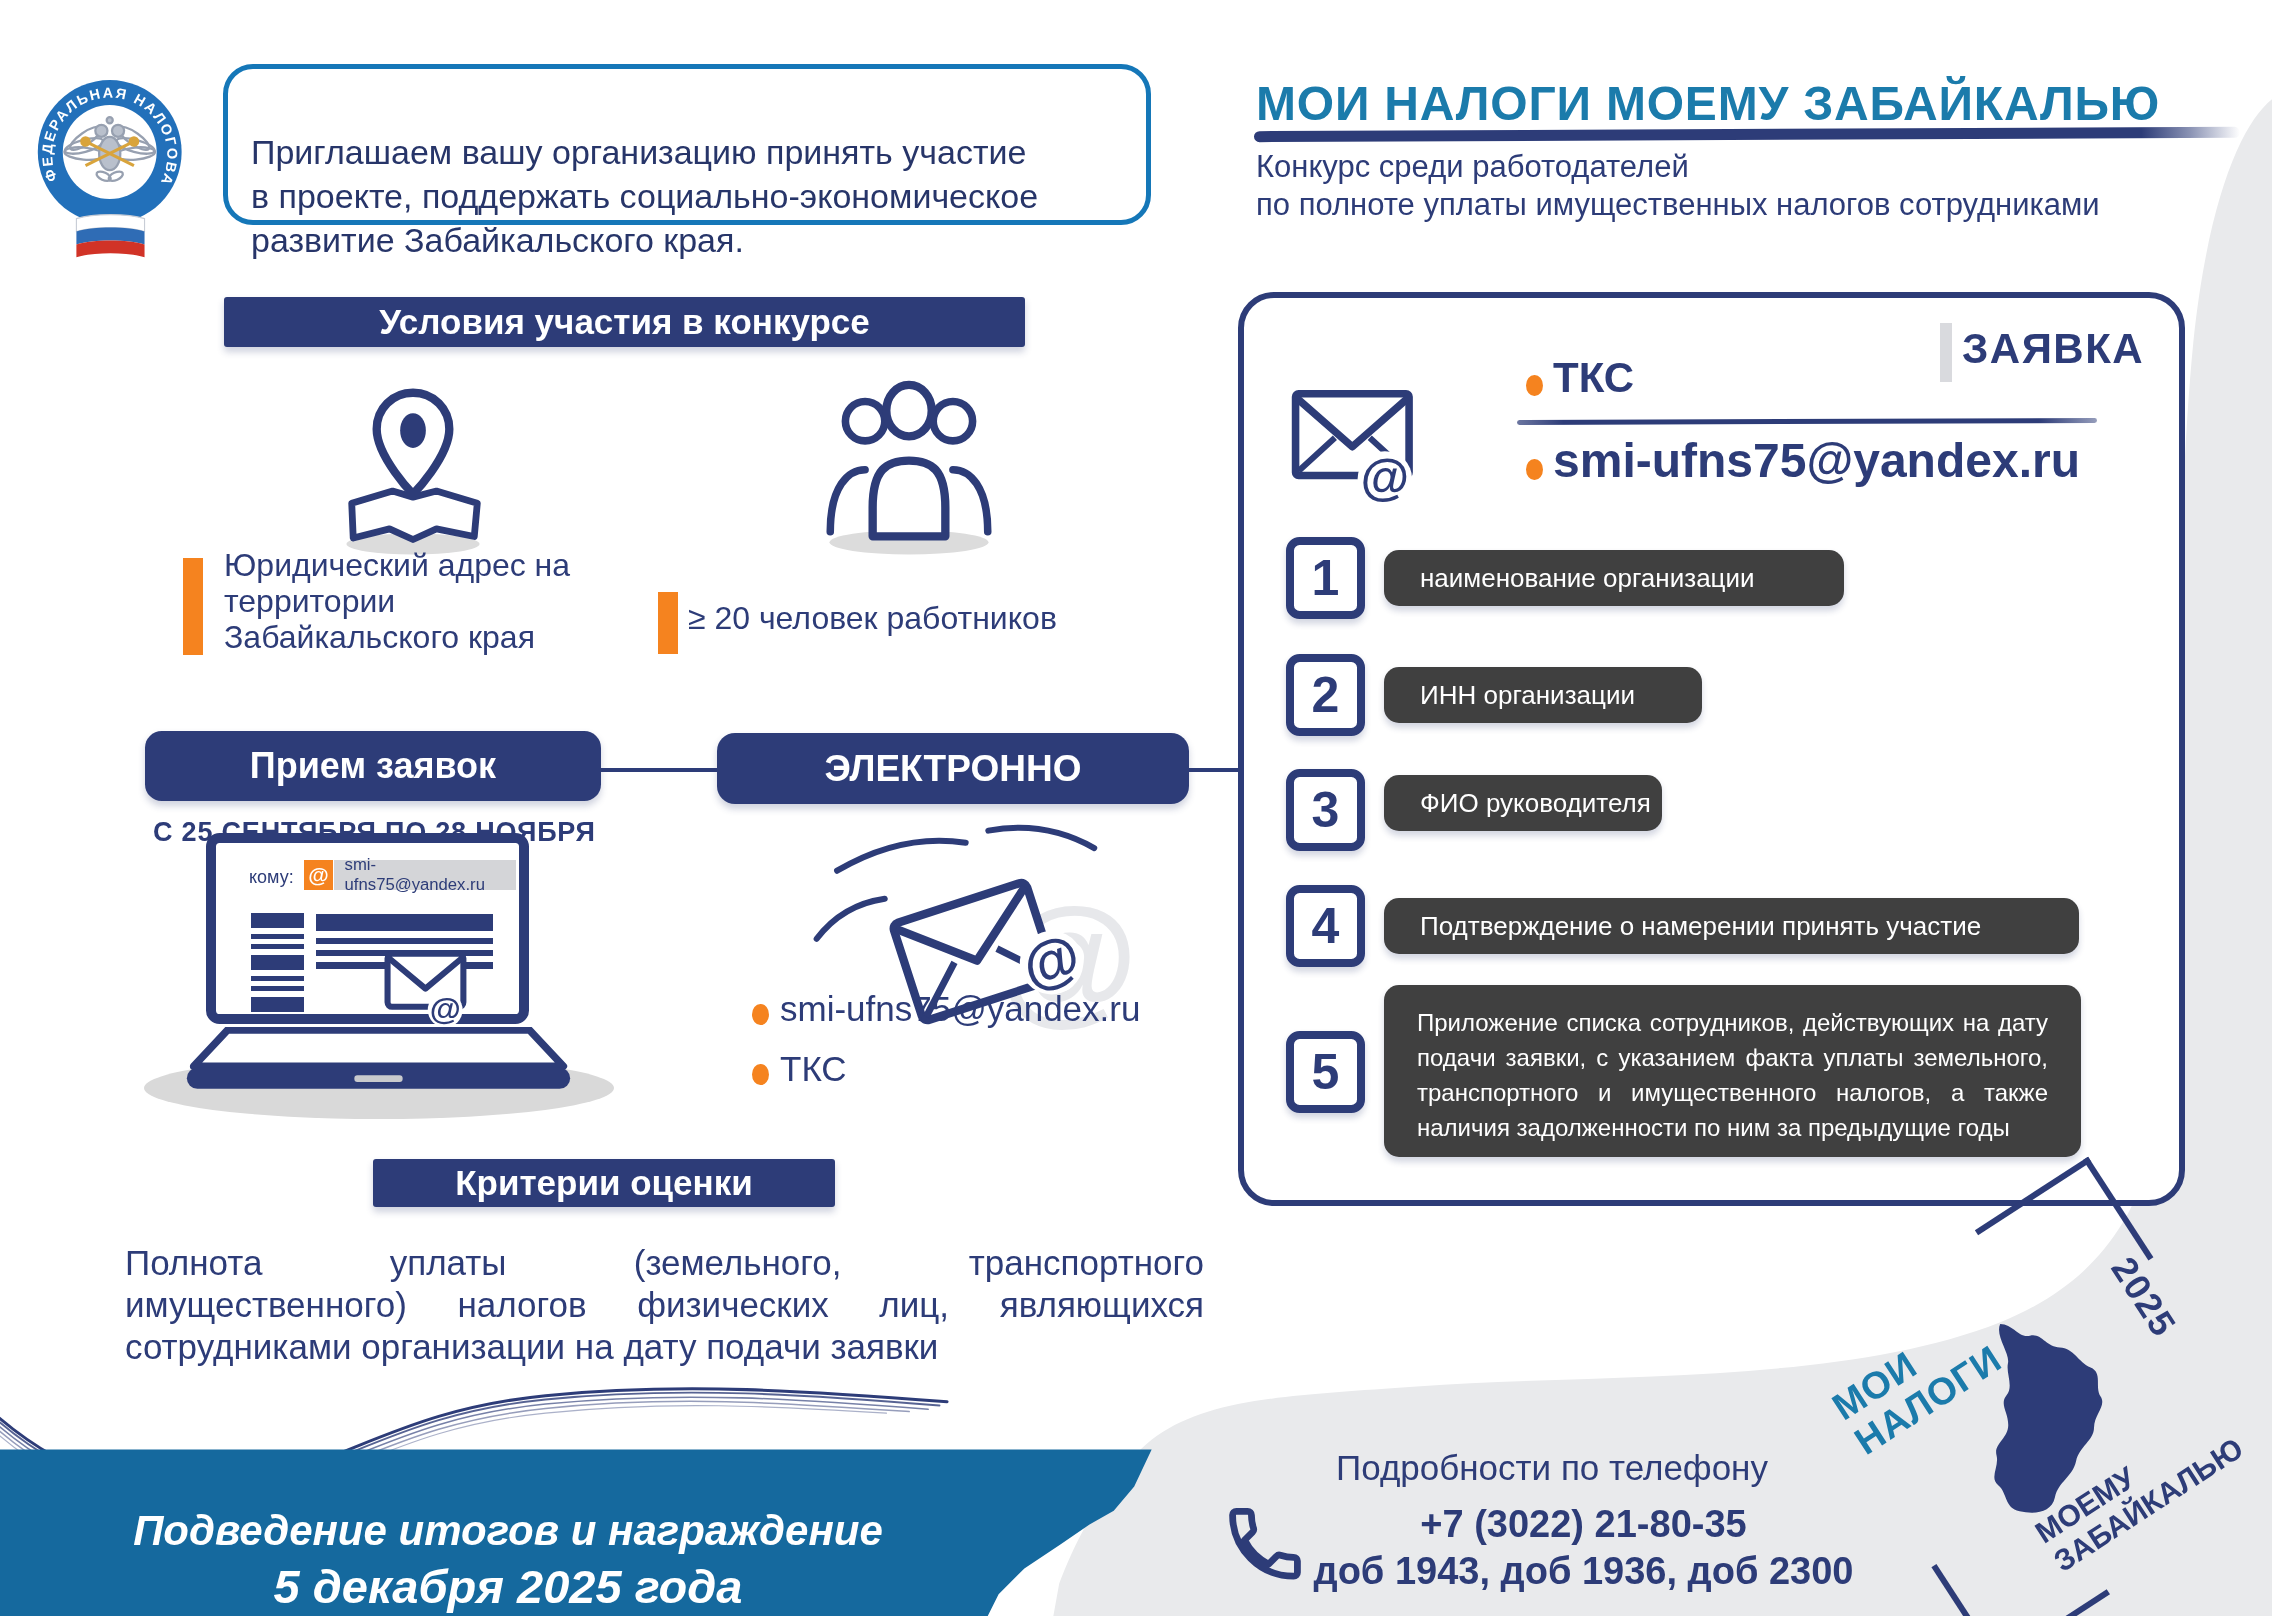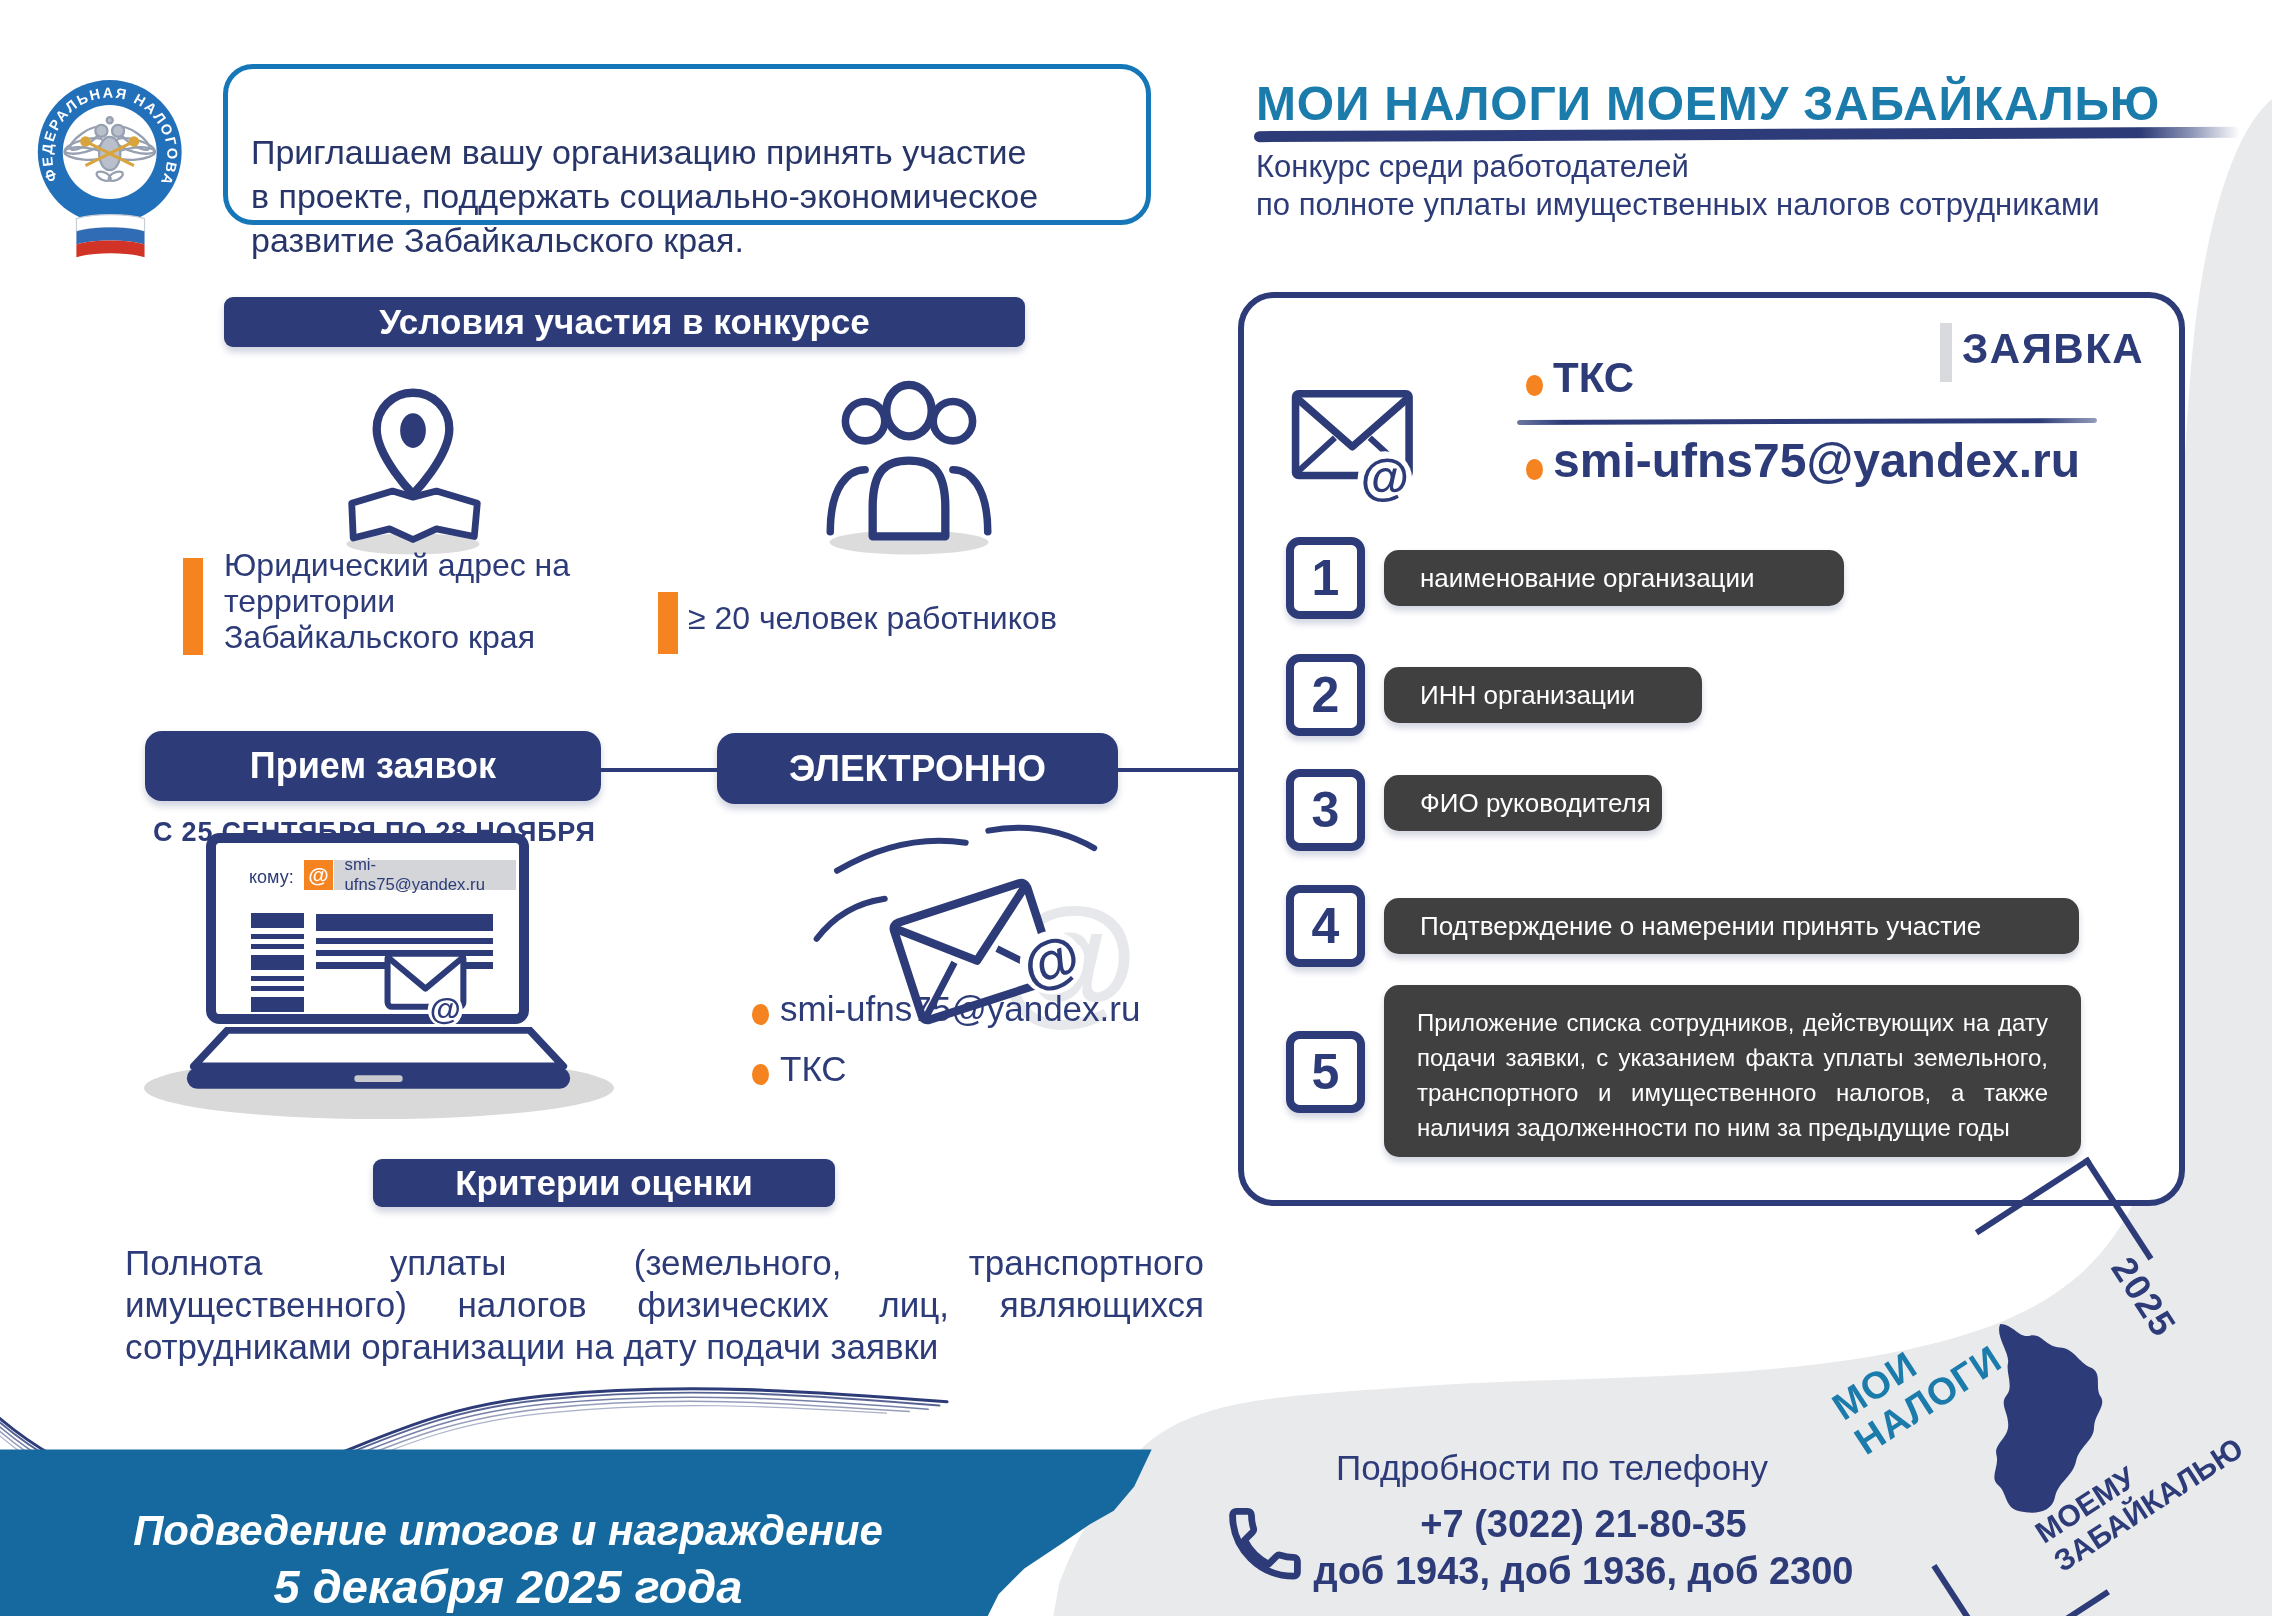--- a/index.html
+++ b/index.html
@@ -3,21 +3,21 @@
 <meta charset="utf-8">
 <style>
   html,body{margin:0;padding:0;background:#fff;}
   .poster{position:relative;width:2273px;height:1617px;background:#fff;overflow:hidden;
           font-family:"Liberation Sans",sans-serif;color:#2d3c78;}
   .abs{position:absolute;}
   .pre{white-space:pre-line;}
   .nowrap{white-space:nowrap;}
   
   .section-pill{position:absolute;background:#2d3c78;color:#fff;font-weight:bold;
-    display:flex;align-items:center;justify-content:center;border-radius:9px;
+    display:flex;align-items:center;justify-content:center;border-radius:3px;
     box-shadow:0 4.5px 7.6px rgba(40,55,110,.22);}
   
   .bubble{position:absolute;left:223px;top:64px;width:928px;height:161px;box-sizing:border-box;
     border:5.3px solid #1577b8;border-radius:30px;background:#fff;
     padding:16.7px 0 0 23px;font-size:34px;line-height:44px;font-weight:500;color:#273569;}
   
   .main-title{position:absolute;left:1256px;top:76px;font-size:48px;font-weight:bold;
     color:#1b7bab;letter-spacing:0.8px;white-space:nowrap;}
   .title-underline{position:absolute;left:1254px;top:129px;width:986px;height:11.4px;
     background:linear-gradient(90deg,#2d3c78 0 90%,rgba(45,60,120,.55) 95%,rgba(45,60,120,0));
@@ -188,21 +188,21 @@
   <div class="orange-bar" style="left:658px;top:592px;height:62px;"></div>
   <div class="cond-text nowrap" style="left:688px;top:600px;">≥ 20 человек работников</div>
 
   <div class="section-pill" style="left:145px;top:731px;width:456px;height:70px;font-size:36px;border-radius:16.7px;">
     <span>Прием заявок</span>
   </div>
   <div class="abs nowrap" style="left:153px;top:817px;font-size:27px;font-weight:600;letter-spacing:0.8px;">С 25 СЕНТЯБРЯ ПО 28 НОЯБРЯ</div>
 
   <div class="connector" style="left:601px;top:768px;width:116px;"></div>
 
-  <div class="section-pill" style="left:717px;top:733px;width:401px;height:71px;font-size:37px;border-radius:18px;">
+  <div class="section-pill" style="left:717px;top:733px;width:472px;height:71px;font-size:37px;border-radius:18px;">
     <span>ЭЛЕКТРОННО</span>
   </div>
   <div class="connector" style="left:1118px;top:768px;width:123px;"></div>
 
   <div class="laptop">
     <div class="shadow"></div>
     <div class="screen">
       <div class="to-label">кому:</div>
       <div class="at-box">
           <span>@</span>

